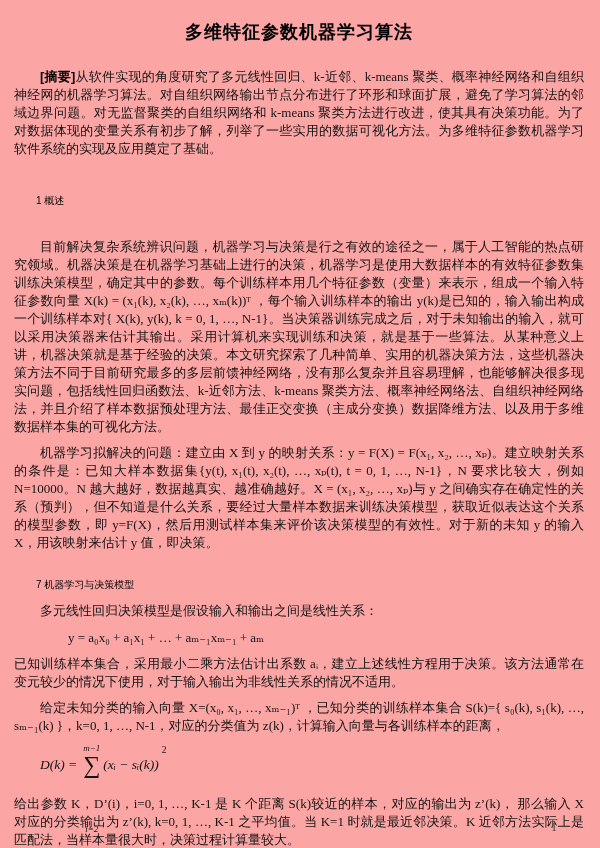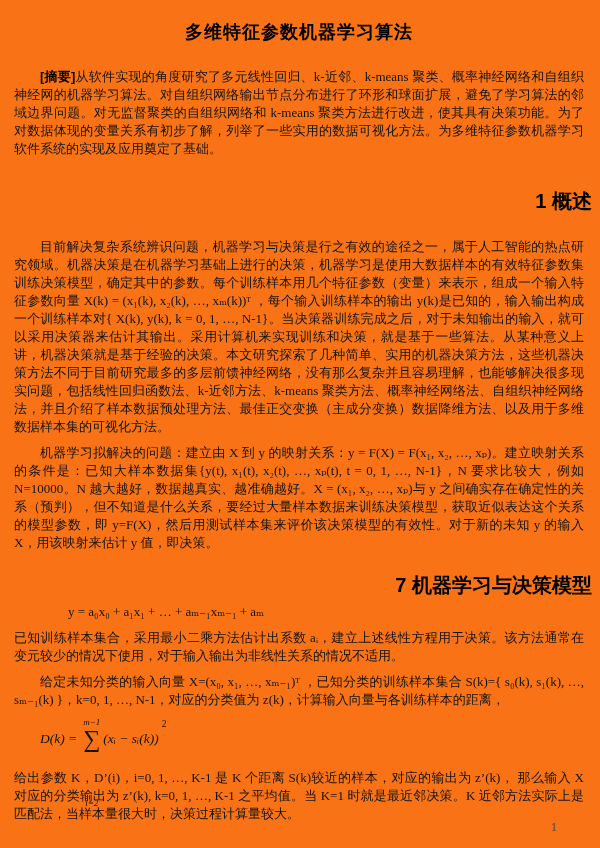--- a/index.html
+++ b/index.html
@@ -1,20 +1,20 @@
 <!DOCTYPE html>
 <html><head>
 <meta charset="utf-8">
 <style>
   html, body { margin: 0; padding: 0; background: #ffffff; }
   .page {
     position: relative;
     width: 600px;
     height: 848px;
-    background: #f97316;
+    background: #fca5a5;
     font-family: "Liberation Serif", "DejaVu Serif", "DejaVu Sans", serif;
     color: #141414;
     overflow: hidden;
     box-sizing: border-box;
   }
   .content { padding: 18px 8px 0 6px; }
 
   .doc-title {
     margin: 2px 0 0 0;
     text-align: center;
@@ -34,25 +34,24 @@
     color: #141414;
   }
   .indent2 { text-indent: 26px; }
 
   .abstract { margin-top: 24px; }
   .abstract .label { font-weight: 700; font-family: "Liberation Sans", "DejaVu Sans", sans-serif; color:#000; }
 
   .sec-heading {
     margin: 0 0 0 30px;
     font-family: "Liberation Sans", "DejaVu Sans", sans-serif;
-    font-weight: 700;
-    font-size: 20px;
+    font-weight: 400;
+    font-size: 10px;
     line-height: 18px;
     color: #000000;
-    text-align: right;
   }
   .sub-heading {
     margin: 0 0 0 30px;
     font-family: "Liberation Sans", "DejaVu Sans", sans-serif;
     font-weight: 700;
     font-size: 13.5px;
     line-height: 18px;
     color: #000000;
   }
 
@@ -115,20 +114,21 @@
 
     <h2 class="sec-heading" id="heading-1">1 概述</h2>
 
     <p class="body-text indent2" id="para-1-1">目前解决复杂系统辨识问题，机器学习与决策是行之有效的途径之一，属于人工智能的热点研究领域。机器决策是在机器学习基础上进行的决策，机器学习是使用大数据样本的有效特征参数集训练决策模型，确定其中的参数。每个训练样本用几个特征参数（变量）来表示，组成一个输入特征参数向量 X(k) = (x₁(k), x₂(k), …, xₘ(k))ᵀ ，每个输入训练样本的输出 y(k)是已知的，输入输出构成一个训练样本对{ X(k), y(k), k = 0, 1, …, N-1}。当决策器训练完成之后，对于未知输出的输入，就可以采用决策器来估计其输出。采用计算机来实现训练和决策，就是基于一些算法。从某种意义上讲，机器决策就是基于经验的决策。本文研究探索了几种简单、实用的机器决策方法，这些机器决策方法不同于目前研究最多的多层前馈神经网络，没有那么复杂并且容易理解，也能够解决很多现实问题，包括线性回归函数法、k-近邻方法、k-means 聚类方法、概率神经网络法、自组织神经网络法，并且介绍了样本数据预处理方法、最佳正交变换（主成分变换）数据降维方法、以及用于多维数据样本集的可视化方法。</p>
 
     <p class="body-text indent2">机器学习拟解决的问题：建立由 X 到 y 的映射关系：y = F(X) = F(x₁, x₂, …, xₚ)。建立映射关系的条件是：已知大样本数据集{y(t), x₁(t), x₂(t), …, xₚ(t), t = 0, 1, …, N-1}，N 要求比较大，例如 N=10000。N 越大越好，数据越真实、越准确越好。X = (x₁, x₂, …, xₚ)与 y 之间确实存在确定性的关系（预判），但不知道是什么关系，要经过大量样本数据来训练决策模型，获取近似表达这个关系的模型参数，即 y=F(X)，然后用测试样本集来评价该决策模型的有效性。对于新的未知 y 的输入 X，用该映射来估计 y 值，即决策。</p>
 
     <h2 class="sec-heading" id="heading-2">7 机器学习与决策模型</h2>
 
 
+    <p class="body-text indent2">多元线性回归决策模型是假设输入和输出之间是线性关系：</p>
 
     <div class="formula-line">y = a₀x₀ + a₁x₁ + … + aₘ₋₁xₘ₋₁ + aₘ</div>
 
     <p class="body-text">已知训练样本集合，采用最小二乘方法估计出系数 aᵢ，建立上述线性方程用于决策。该方法通常在变元较少的情况下使用，对于输入输出为非线性关系的情况不适用。</p>
 
 
     <p class="body-text indent2">给定未知分类的输入向量 X=(x₀, x₁, …, xₘ₋₁)ᵀ ，已知分类的训练样本集合 S(k)={ s₀(k), s₁(k), …, sₘ₋₁(k) }，k=0, 1, …, N-1，对应的分类值为 z(k)，计算输入向量与各训练样本的距离，</p>
 
     <div class="formula-sum">
       <span class="math-italic">D(k) =</span>

